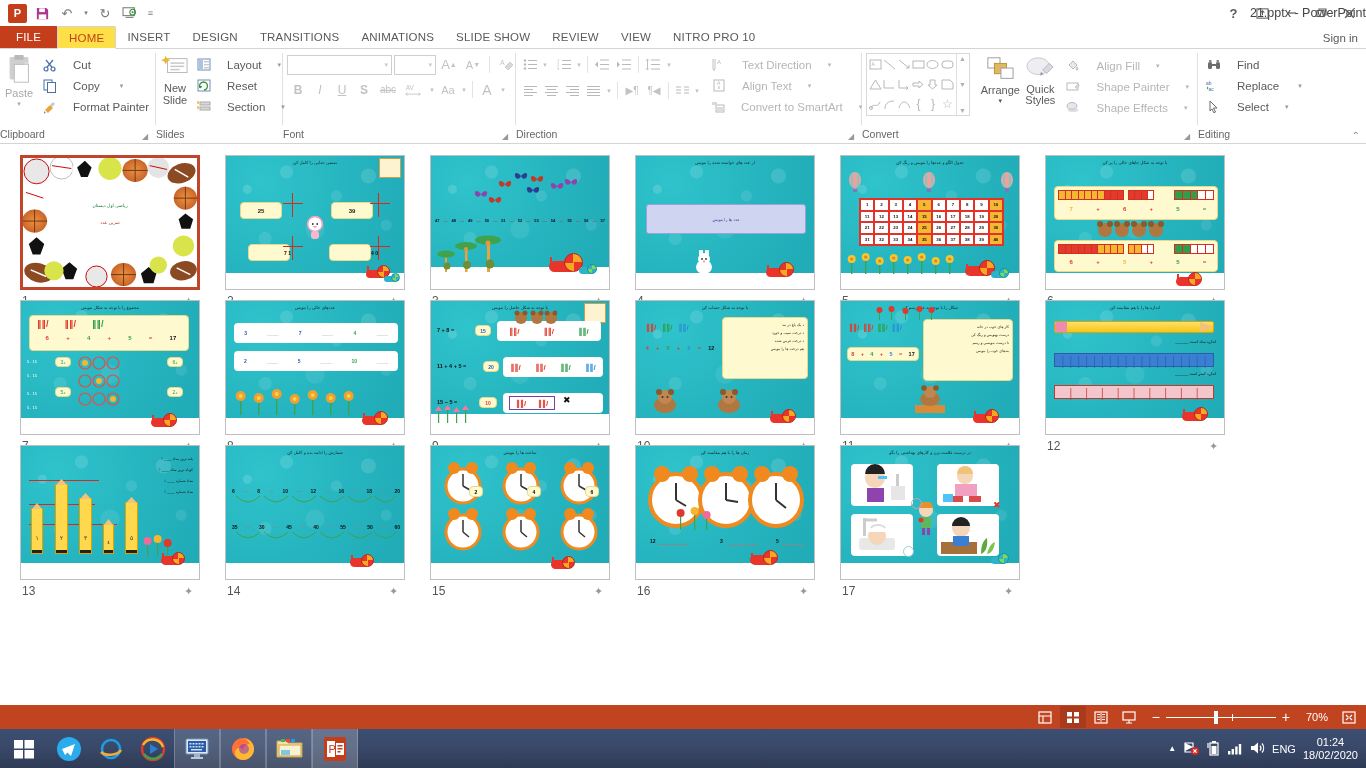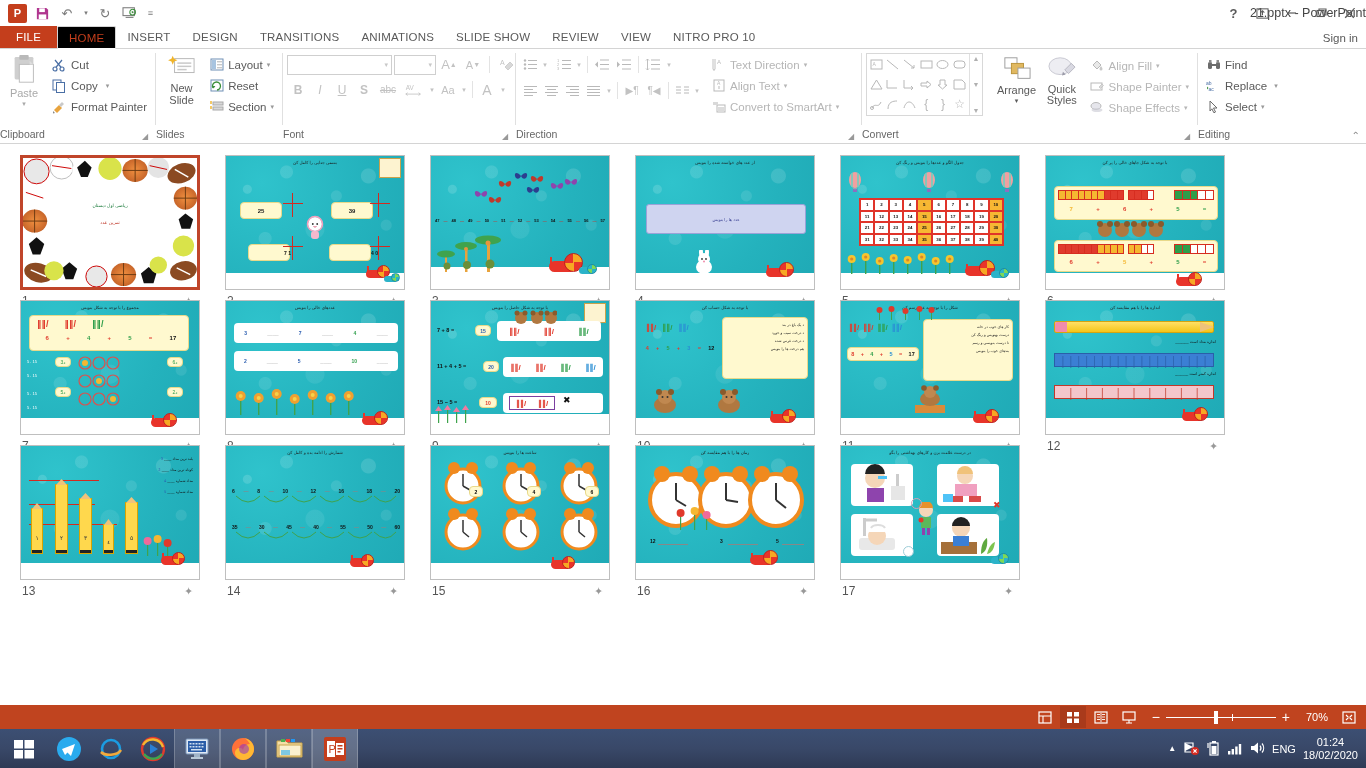--- a/index.html
+++ b/index.html
@@ -52,21 +52,21 @@
   .tab {
     padding: 0 11px; display: flex; align-items: center;
     font-size: 11.5px; color: #5a5a5a; letter-spacing: .2px;
     cursor: default;
   }
   .tab.file {
     background: #c43e1c; color: #fff; font-size: 11.5px;
     padding: 0 16px; font-weight: normal;
   }
   .tab.active {
-    color: #c43e1c; background: #000000;
+    color: #c43e1c; background: #fde047;
     border: 1px solid #d4d4d4; border-bottom: 1px solid #fff;
     margin-bottom: -1px; border-radius: 2px 2px 0 0;
   }
   .signin {
     position: absolute; right: 8px; top: 26px; height: 23px;
     display: flex; align-items: center; font-size: 11.5px; color: #5a5a5a;
   }
 
   
   .ribbon {
@@ -87,21 +87,21 @@
   }
 
   .big-btn {
     display: flex; flex-direction: column; align-items: center; justify-content: flex-start;
     width: 52px; padding-top: 2px; color: #a9a9a9; font-size: 11px; text-align: center;
   }
   .big-btn .lbl { line-height: 11px; margin-top: 2px; }
   .big-btn .caret { font-size: 7px; margin-top: 1px; }
 
   .sm-btn {
-    display: flex; align-items: center; gap: 4px; height: 21px;
+    display: flex; align-items: center; gap: 16px; height: 21px;
     padding: 0 4px; font-size: 11.5px; color: #5a5a5a; white-space: nowrap;
   }
   .sm-btn.dis { color: #b6b6b6; }
   .col { display: flex; flex-direction: column; }
 
   .icon-sq { width: 15px; height: 15px; display: inline-flex; align-items: center; justify-content: center; font-size: 12px;}
 
   
   .fontbox {
     width: 105px; height: 20px; border: 1px solid #cfcfcf; background: #fff;

